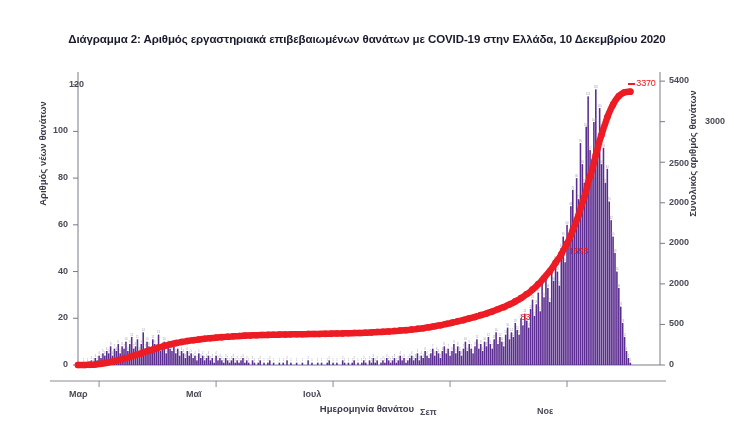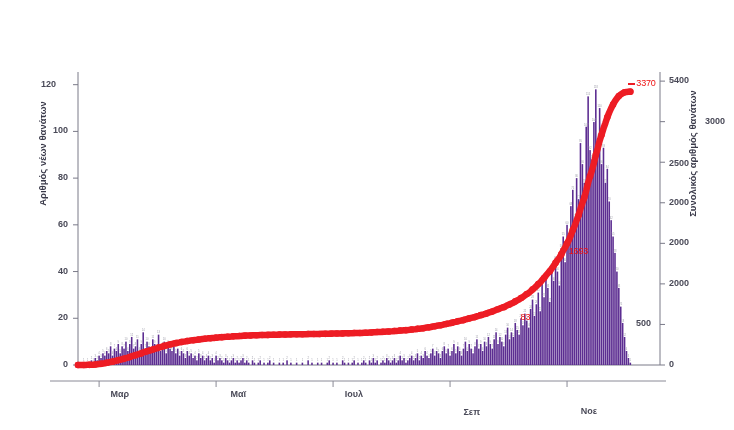--- a/index.html
+++ b/index.html
@@ -57,50 +57,52 @@
   }
   .tick-label{
     position:absolute;
     font-size:9px;
     font-weight:bold;
     color:#4a4a58;
     white-space:nowrap;
   }
   .ytick-left{ text-align:right; width:40px; }
   .ytick-right{ text-align:left; width:46px; }
-  .xtick{ text-align:right; width:60px; }
+  .xtick{ text-align:left; width:60px; }
   .annot{
     position:absolute;
     font-size:9px;
     font-weight:normal;
     color:#ee1111;
     white-space:nowrap;
     letter-spacing:-0.2px;
   }
   svg{display:block;}
 </style>
 </head>
 <body>
 
 <div id="figure">
 
+  <div id="chart-title">Διάγραμμα 2: Αριθμός εργαστηριακά επιβεβαιωμένων θανάτων με COVID-19 στην Ελλάδα, 10 Δεκεμβρίου 2020</div>
 
   <div id="ylabel-left">Αριθμός νέων θανάτων</div>
   <div id="ylabel-right">Συνολικός αριθμός θανάτων</div>
+  <div id="xlabel">Ημερομηνία θανάτου</div>
 
   <div id="tick-layer">
       <div class="tick-label ytick-left" style="left: 28px; top: 359px;">0</div>
       <div class="tick-label ytick-left" style="left: 28px; top: 312.28px;">20</div>
       <div class="tick-label ytick-left" style="left: 28px; top: 265.56px;">40</div>
       <div class="tick-label ytick-left" style="left: 28px; top: 218.84px;">60</div>
       <div class="tick-label ytick-left" style="left: 28px; top: 172.12px;">80</div>
       <div class="tick-label ytick-left" style="left: 28px; top: 125.4px;">100</div>
-      <div class="tick-label ytick-left" style="left: 16px; top: 78.68px;">120</div>
+      <div class="tick-label ytick-left" style="left: 44px; top: 78.68px;">120</div>
       <div class="tick-label ytick-right" style="left: 669px; top: 359px;">0</div>
-      <div class="tick-label ytick-right" style="left: 636px; top: 318.444px;">500</div>
+      <div class="tick-label ytick-right" style="left: 669px; top: 318.444px;">500</div>
       <div class="tick-label ytick-right" style="left: 669px; top: 277.889px;">2000</div>
       <div class="tick-label ytick-right" style="left: 669px; top: 237.333px;">2000</div>
       <div class="tick-label ytick-right" style="left: 669px; top: 196.778px;">2000</div>
       <div class="tick-label ytick-right" style="left: 669px; top: 158px;">2500</div>
       <div class="tick-label ytick-right" style="left: 669px; top: 115.667px; margin-left: 36px;">3000</div>
       <div class="tick-label ytick-right" style="left: 669px; top: 75.1111px;">5400</div>
       <div class="tick-label xtick" style="left: 69.0959px; top: 389px;">Μαρ</div>
       <div class="tick-label xtick" style="left: 186.082px; top: 389px;">Μαϊ</div>
       <div class="tick-label xtick" style="left: 303.068px; top: 389px;">Ιουλ</div>
       <div class="tick-label xtick" style="left: 420.055px; top: 407px;">Σεπ</div>

